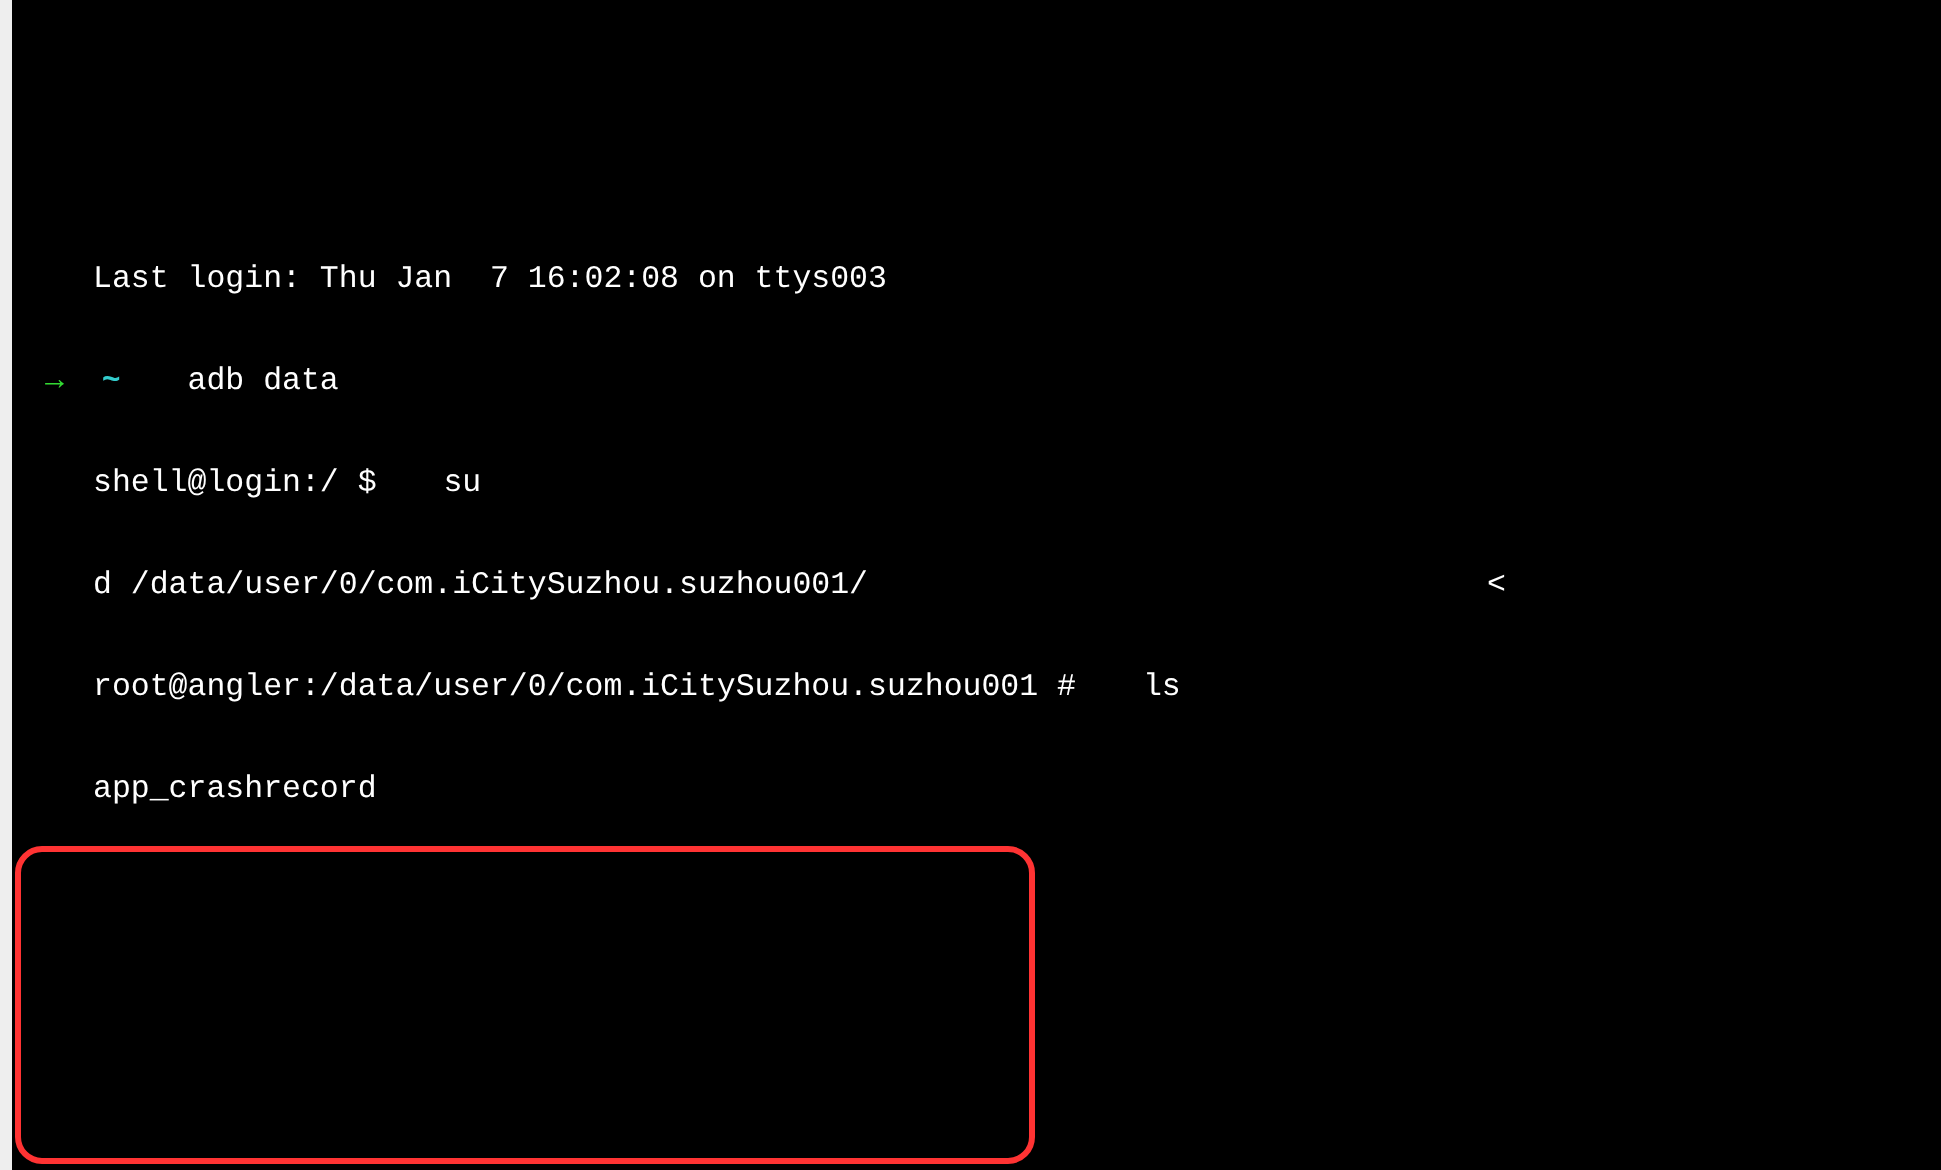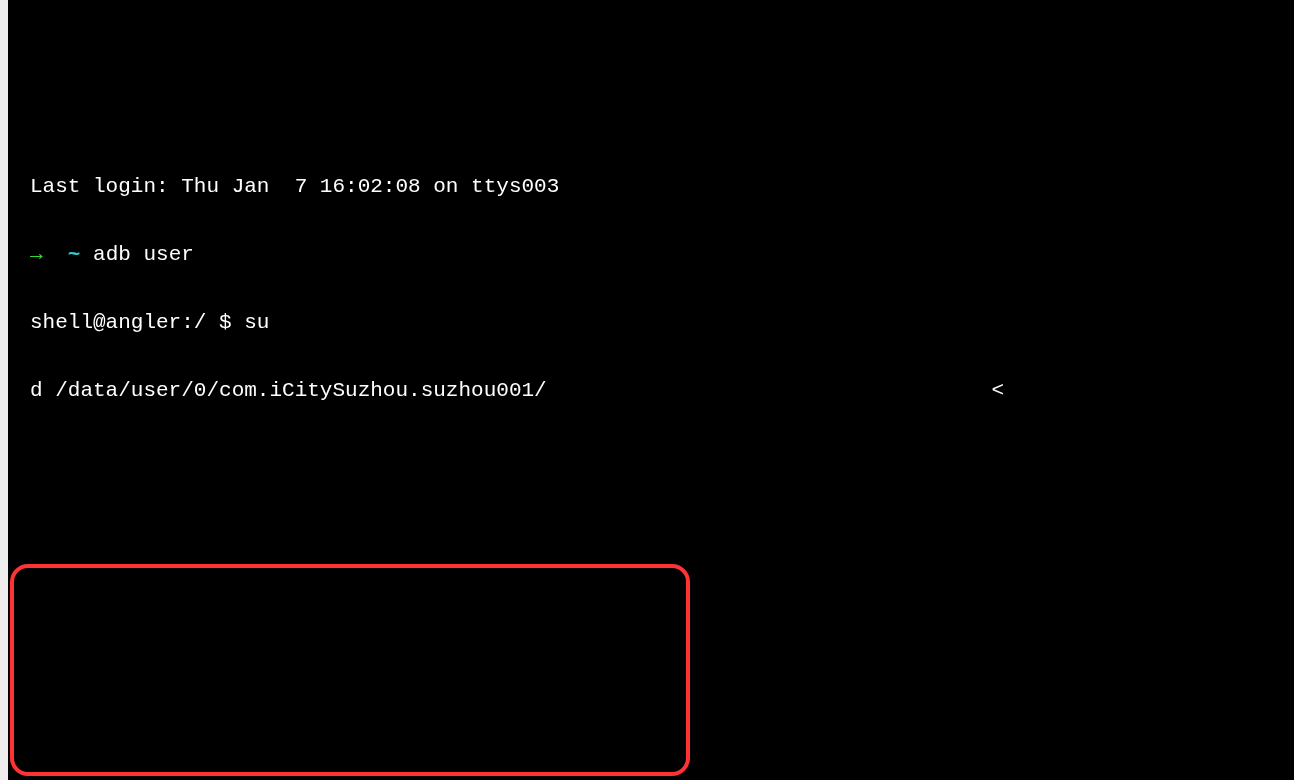--- a/index.html
+++ b/index.html
@@ -30,42 +30,45 @@
     .green {
       color: #33d933;
       font-weight: bold;
     }
     .cyan {
       color: #33cccc;
       font-weight: bold;
     }
     .white {
       color: #ffffff;
+      margin-left: 32px;
     }
     .highlight-box {
       position: absolute;
       border: 4px solid #ff3333;
       border-radius: 18px;
       left: 10px;
       top: 564px;
       width: 680px;
       height: 212px;
       pointer-events: none;
     }
   </style>
 </head>
 <body>
 
 
 
 <div class="terminal">
 <span class="line white">Last login: Thu Jan  7 16:02:08 on ttys003</span>
-<span class="line"><span class="green">→  </span><span class="cyan">~</span><span class="white"> adb user</span></span>
-<span class="line"><span class="white">shell@angler:/ $ </span><span class="white">su</span></span>
+<span class="line"><span class="green">→  </span><span class="cyan">~</span><span class="white"> adb data</span></span>
+<span class="line"><span class="white">shell@login:/ $ </span><span class="white">su</span></span>
 <span class="line"><span class="white">d /data/user/0/com.iCitySuzhou.suzhou001/</span><span style="float:right;padding-right:290px" class="white">&lt;</span></span>
+<span class="line"><span class="white">root@angler:/data/user/0/com.iCitySuzhou.suzhou001 # </span><span class="white">ls</span></span>
+<span class="line white">app_crashrecord</span>
 
 
 
 
 
 
 
 
 
 

